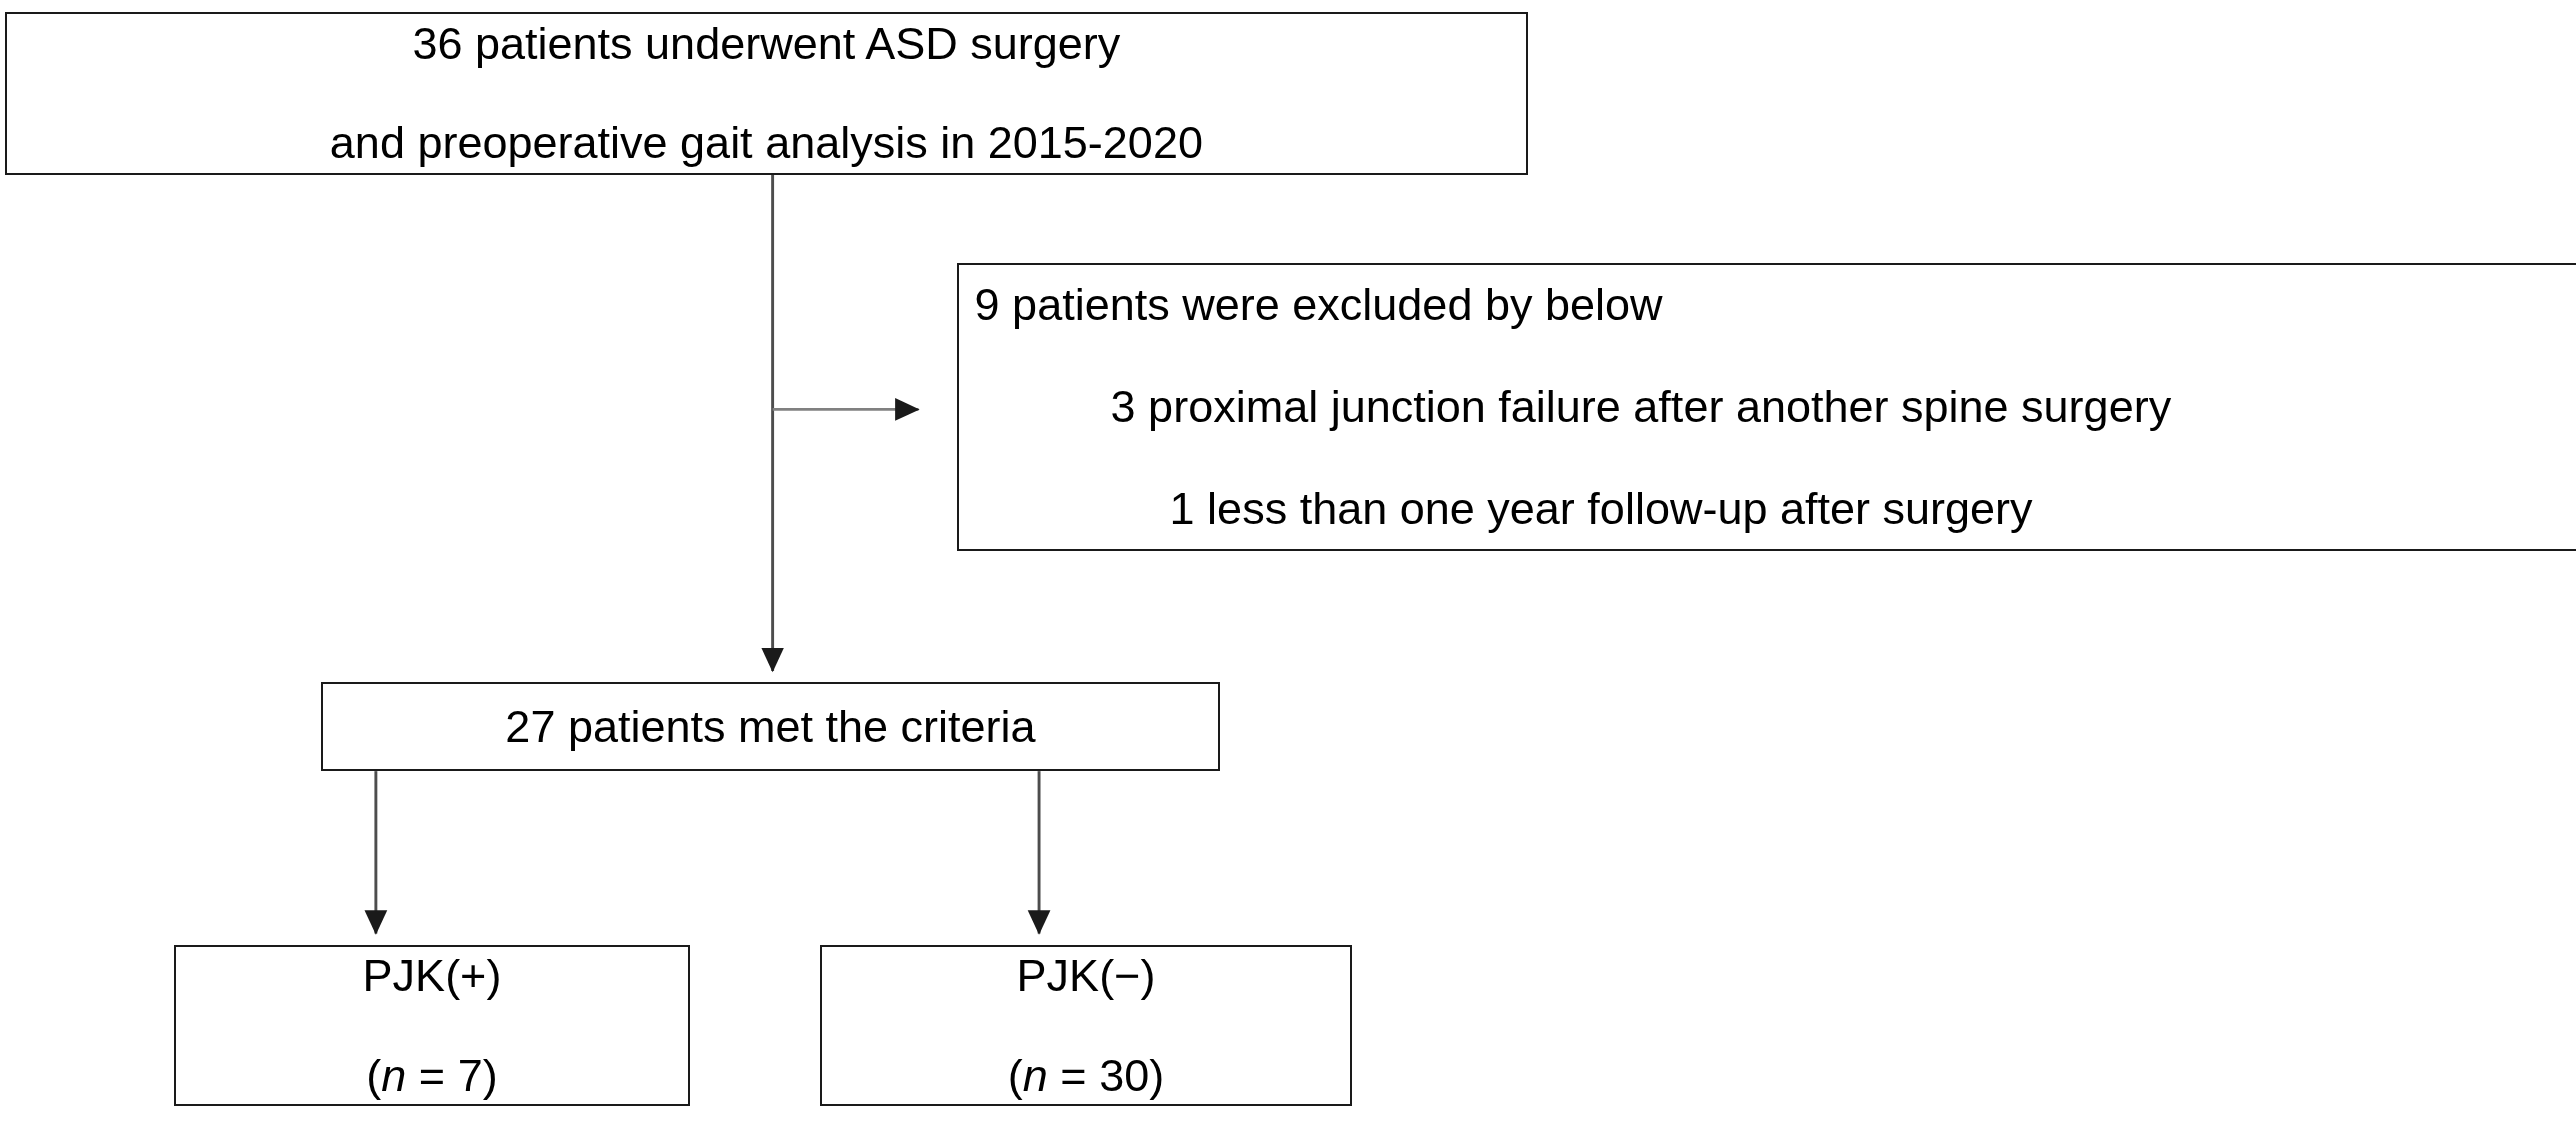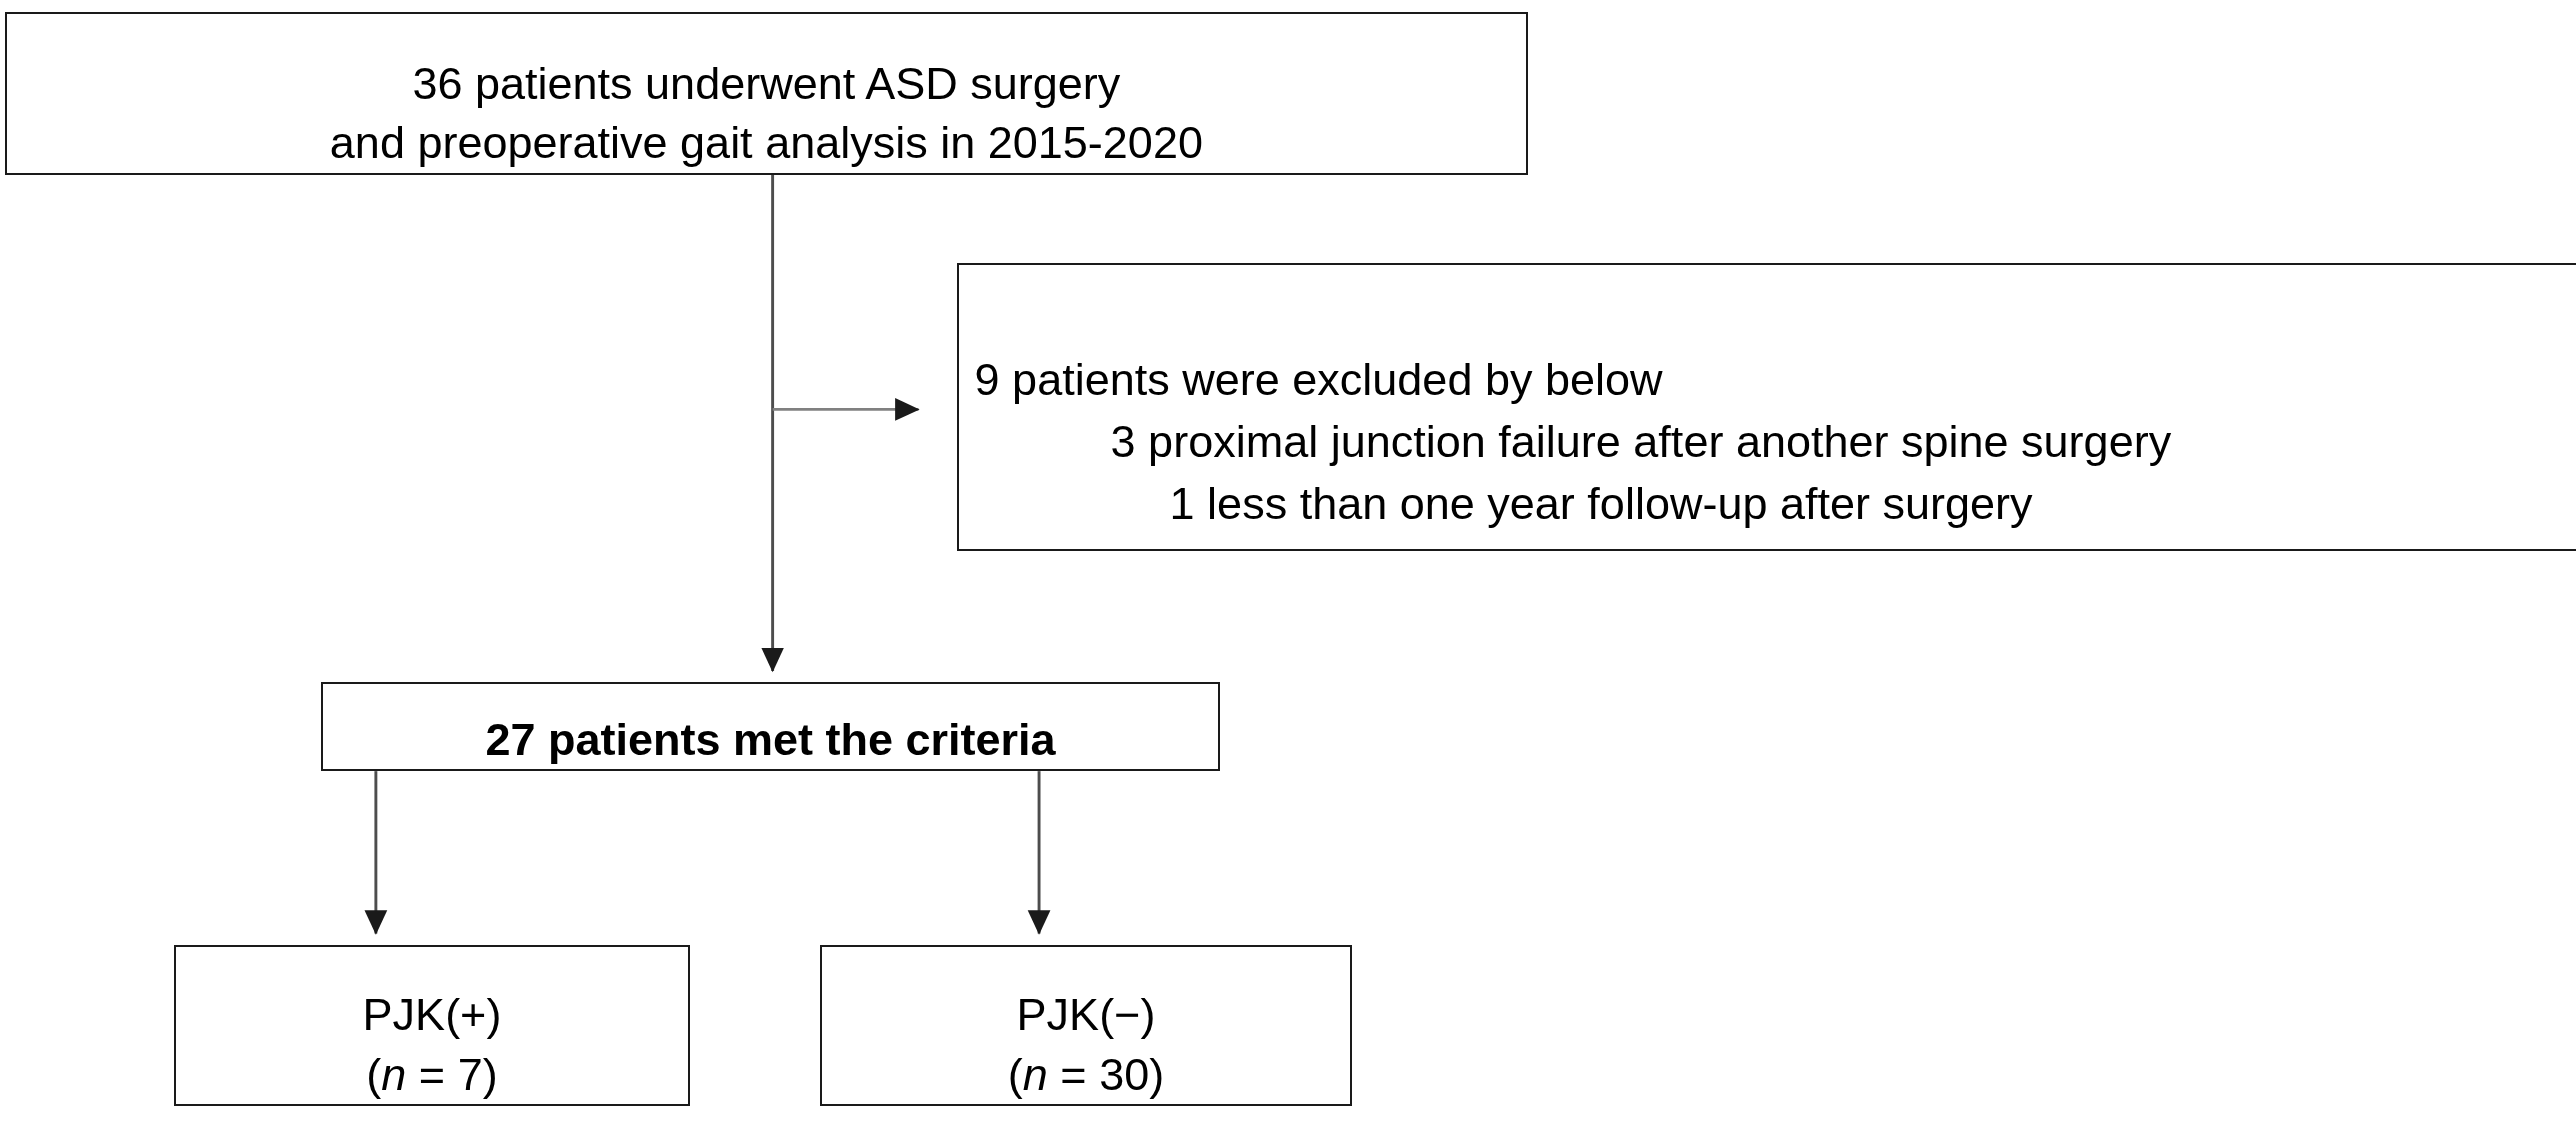--- a/index.html
+++ b/index.html
@@ -21,23 +21,24 @@
     width: 2576px;
     height: 1128px;
   }
   .box {
     position: absolute;
     box-sizing: border-box;
     background: #ffffff;
     border: 2.9px solid #1a1a1a;
     display: flex;
     flex-direction: column;
-    justify-content: flex-end;
+    justify-content: center;
     color: #000000;
     line-height: 1.32;
+    gap: 40px;
   }
   .box .line {
     display: block;
     white-space: pre;
   }
   
   #box-enrolled {
     left: 4.9px;
     top: 11.7px;
     width: 1523px;
@@ -59,21 +60,20 @@
   #box-excluded .indent-1 { padding-left: 136px; }
   #box-excluded .indent-2 { padding-left: 195px; }
   
   #box-criteria {
     left: 321px;
     top: 682px;
     width: 899px;
     height: 89px;
     align-items: center;
     font-size: 45px;
-    font-weight: bold;
   }
   
   #box-pjk-positive {
     left: 174px;
     top: 945px;
     width: 516px;
     height: 161px;
     align-items: center;
     font-size: 45px;
   }

